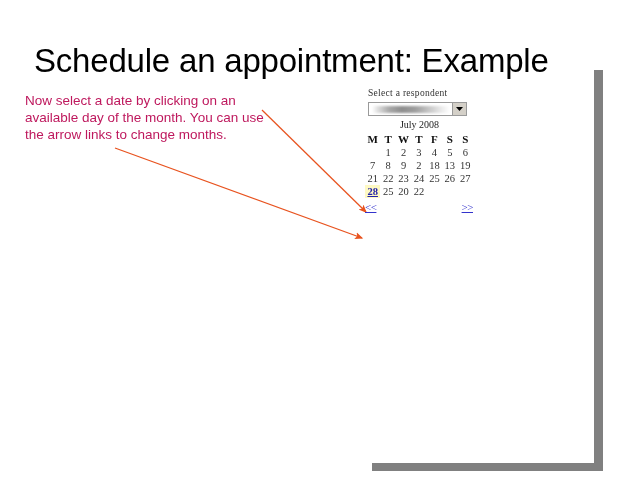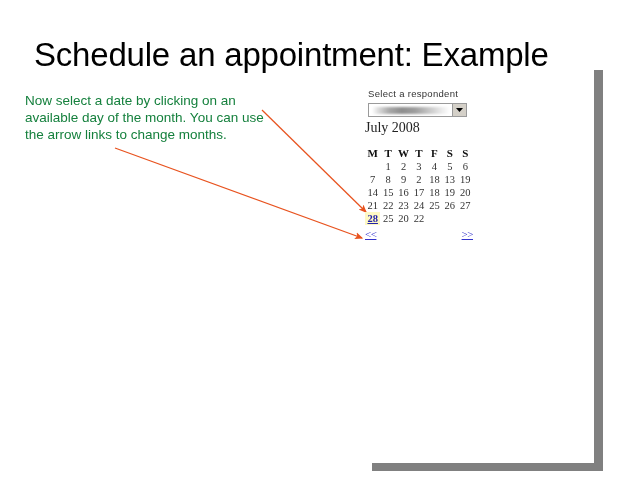--- a/index.html
+++ b/index.html
@@ -30,40 +30,40 @@
     top: 463px;
     width: 231px;
     height: 8px;
     background: #808080;
   }
 
   
   #slide-title {
     position: absolute;
     left: 34px;
-    top: 36px;
+    top: 42px;
     width: 580px;
     font-family: "Liberation Sans", sans-serif;
     font-size: 33px;
     font-weight: 400;
     color: #000000;
     letter-spacing: -0.2px;
     white-space: nowrap;
   }
 
   
   #body-text {
     position: absolute;
     left: 25px;
     top: 92px;
     width: 248px;
     font-family: "Liberation Sans", sans-serif;
     font-size: 13.5px;
     line-height: 17px;
-    color: #15803d;
+    color: #be185d;
   }
 
   
   #annotation-arrows {
     position: absolute;
     left: 0;
     top: 0;
     width: 640px;
     height: 480px;
     pointer-events: none;
@@ -72,21 +72,21 @@
   
   #calendar-widget {
     position: absolute;
     left: 365px;
     top: 88px;
     width: 115px;
     font-family: "Liberation Serif", serif;
     color: #222222;
   }
   #respondent-label {
-    font-family: Liberation Sans, sans-serif;
+    font-family: Liberation Serif, serif;
     font-size: 9.5px;
     color: #333333;
     margin: 0 0 4px 3px;
     letter-spacing: 0.3px;
   }
   #respondent-select {
     position: relative;
     margin-left: 3px;
     width: 99px;
     height: 14px;
@@ -116,25 +116,25 @@
     height: 12px;
     background: #d4d0c8;
     border-left: 1px solid #9a9a9a;
     display: flex;
     align-items: center;
     justify-content: center;
   }
   #respondent-select-arrow svg { display: block; }
 
   #calendar-month-label {
-    text-align: left;
-    font-family: "Liberation Serif", serif;
-    font-size: 14px;
+    text-align: center;
+    font-family: "Liberation Serif", serif;
+    font-size: 10px;
     color: #222222;
-    margin: 3px 0 10px 0;
+    margin: 3px 0 2px 0;
     padding-right: 6px;
   }
 
   table#calendar-table {
     border-collapse: collapse;
     margin: 0;
     width: 108px;
     font-family: "Liberation Serif", serif;
   }
   table#calendar-table th {
@@ -240,29 +240,20 @@
       <tr>
         <td>7</td>
         <td>8</td>
         <td>9</td>
         <td>2</td>
         <td>18</td>
         <td>13</td>
         <td>19</td>
       </tr>
       <tr>
-        <td>14</td>
-        <td>15</td>
-        <td>16</td>
-        <td>17</td>
-        <td>18</td>
-        <td>19</td>
-        <td>20</td>
-      </tr>
-      <tr>
         <td>21</td>
         <td>22</td>
         <td>23</td>
         <td>24</td>
         <td>25</td>
         <td>26</td>
         <td>27</td>
       </tr>
       <tr>
         <td class="cal-selected"><span>28</span></td>

